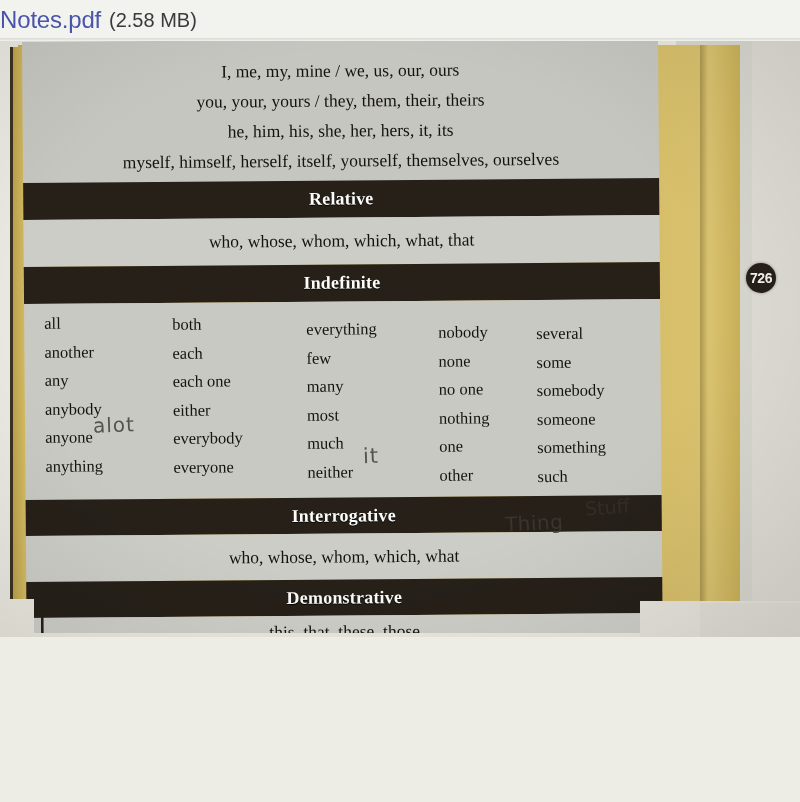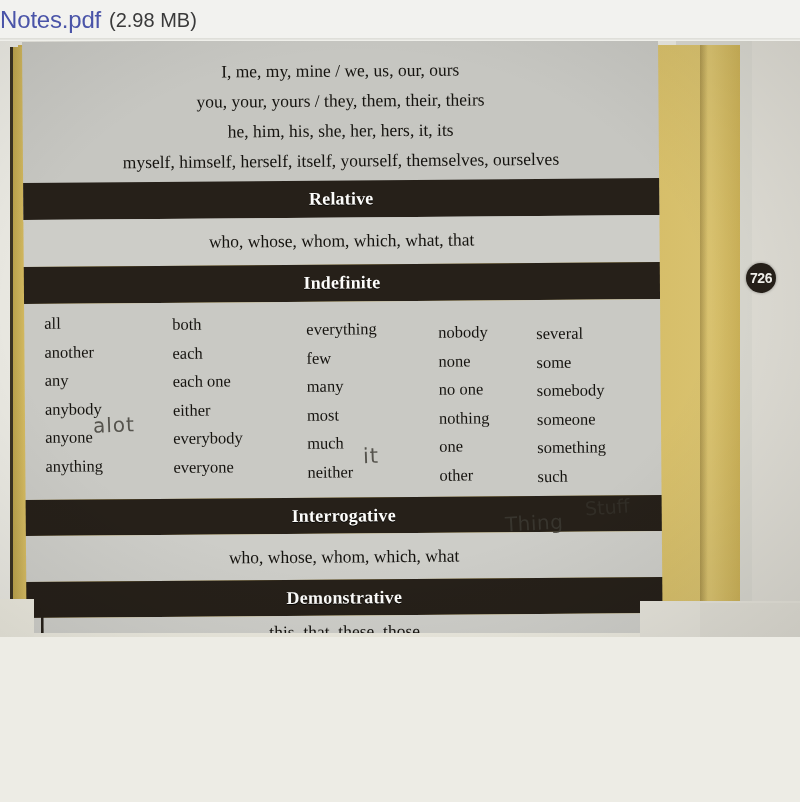--- a/index.html
+++ b/index.html
@@ -215,21 +215,21 @@
   #bottom-area{
     position:absolute;left:0;top:637px;width:800px;height:165px;
     background:#edece5;
   }
 </style>
 </head>
 <body>
 
 <div id="attachment-bar">
   <span class="fname">unsNotes.pdf</span>
-  <span class="fsize">(2.98 MB)</span>
+  <span class="fsize">(2.58 MB)</span>
 </div>
 <div id="hdr-rule"></div>
 
 <div id="photo">
   <div class="desk"></div>
   <div class="bg-right"></div>
   <div class="bg-right-2"></div>
   <div class="page-yellow"></div>
   <div class="fold"></div>
   <div class="page-left-edge"></div>

